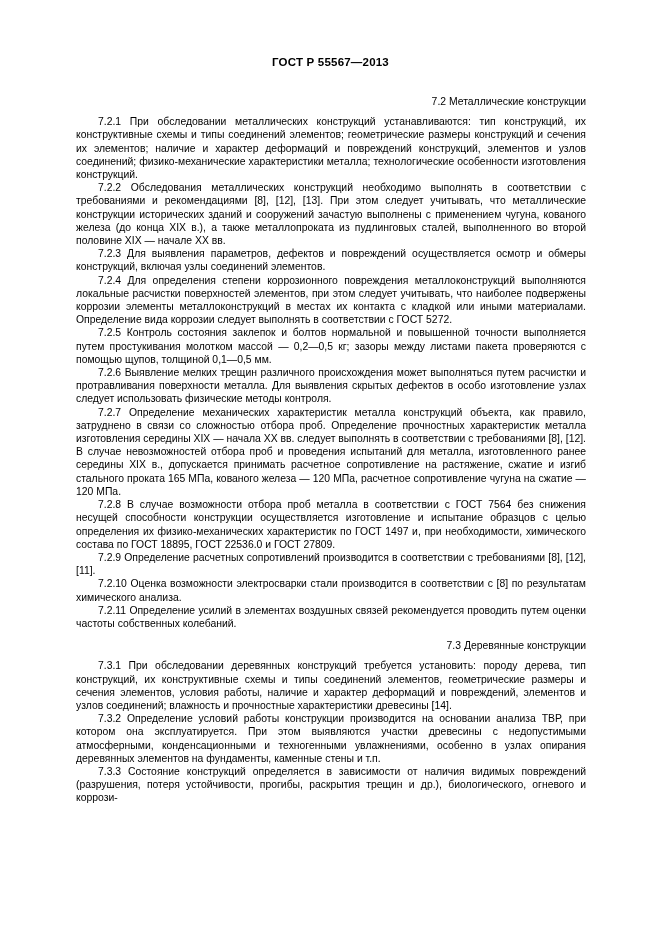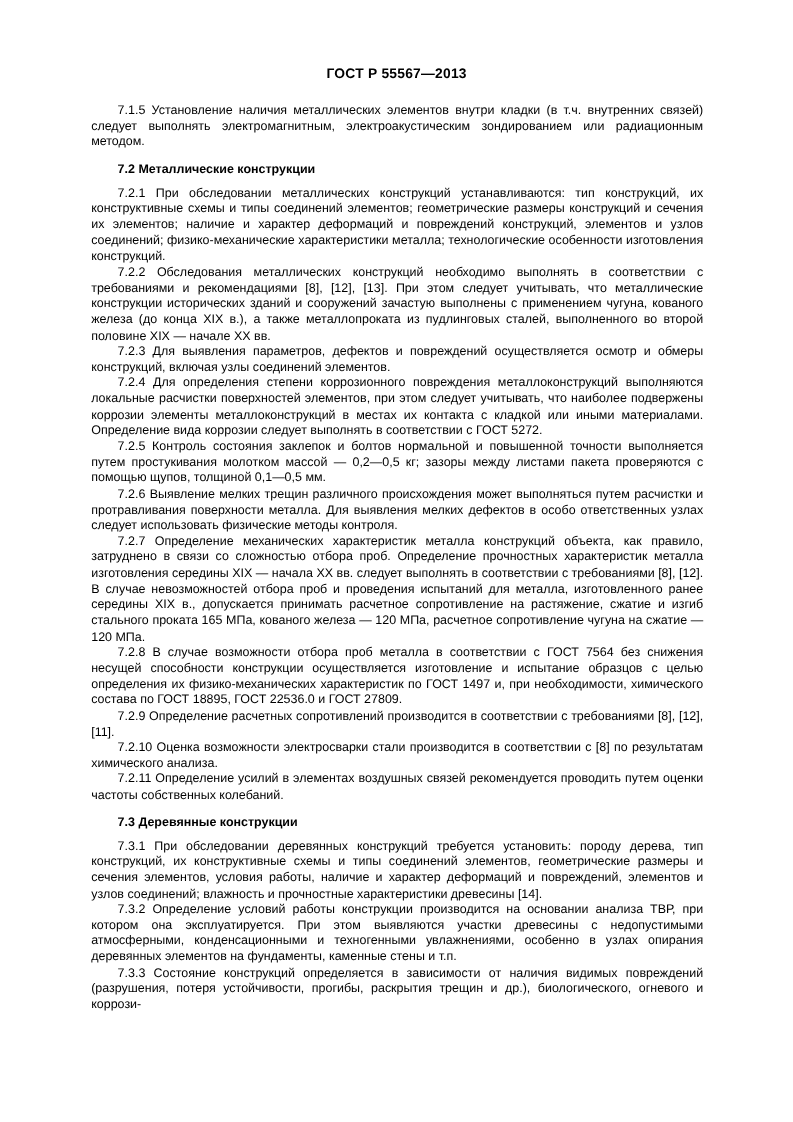--- a/index.html
+++ b/index.html
@@ -44,52 +44,51 @@
     font-size: 10.4px;
     line-height: 13.2px;
     text-align: justify;
     text-justify: inter-word;
     hyphens: manual;
   }
   p.indent {
     text-indent: 22px;
   }
   p.sec {
-    font-weight: bold;
+    font-weight: normal;
     margin-top: 9px;
     margin-bottom: 7px;
     text-indent: 22px;
-    text-align: left;
+    text-align: right;
   }
   p.para {
     margin-bottom: 0px;
   }
   .pagenum {
     position: absolute;
     left: 76px;
     top: 938px;
     font-size: 10.4px;
   }
 </style>
 </head>
 <body>
 
 <div class="page">
 
   <div class="header">ГОСТ Р 55567—2013</div>
 
   <div class="content">
-      <p class="indent para">7.1.5 Установление наличия металлических элементов внутри кладки (в т.ч. внутренних связей) следует выполнять электромагнитным, электроакустическим зондированием или радиационным методом.</p>
       <p class="sec">7.2 Металлические конструкции</p>
       <p class="indent para">7.2.1 При обследовании металлических конструкций устанавливаются: тип конструкций, их конструктивные схемы и типы соединений элементов; геометрические размеры конструкций и сечения их элементов; наличие и характер деформаций и повреждений конструкций, элементов и узлов соединений; физико-механические характеристики металла; технологические особенности изготовления конструкций.</p>
       <p class="indent para">7.2.2 Обследования металлических конструкций необходимо выполнять в соответствии с требованиями и рекомендациями [8], [12], [13]. При этом следует учитывать, что металлические конструкции исторических зданий и сооружений зачастую выполнены с применением чугуна, кованого железа (до конца XIX в.), а также металлопроката из пудлинговых сталей, выполненного во второй половине XIX — начале XX вв.</p>
       <p class="indent para">7.2.3 Для выявления параметров, дефектов и повреждений осуществляется осмотр и обмеры конструкций, включая узлы соединений элементов.</p>
       <p class="indent para">7.2.4 Для определения степени коррозионного повреждения металлоконструкций выполняются локальные расчистки поверхностей элементов, при этом следует учитывать, что наиболее подвержены коррозии элементы металлоконструкций в местах их контакта с кладкой или иными материалами. Определение вида коррозии следует выполнять в соответствии с ГОСТ 5272.</p>
       <p class="indent para">7.2.5 Контроль состояния заклепок и болтов нормальной и повышенной точности выполняется путем простукивания молотком массой — 0,2—0,5 кг; зазоры между листами пакета проверяются с помощью щупов, толщиной 0,1—0,5 мм.</p>
-      <p class="indent para">7.2.6 Выявление мелких трещин различного происхождения может выполняться путем расчистки и протравливания поверхности металла. Для выявления мелких дефектов в особо ответственных узлах следует использовать физические методы контроля.</p>
+      <p class="indent para">7.2.6 Выявление мелких трещин различного происхождения может выполняться путем расчистки и протравливания поверхности металла. Для выявления скрытых дефектов в особо изготовление узлах следует использовать физические методы контроля.</p>
       <p class="indent para">7.2.7 Определение механических характеристик металла конструкций объекта, как правило, затруднено в связи со сложностью отбора проб. Определение прочностных характеристик металла изготовления середины XIX — начала XX вв. следует выполнять в соответствии с требованиями [8], [12]. В случае невозможностей отбора проб и проведения испытаний для металла, изготовленного ранее середины XIX в., допускается принимать расчетное сопротивление на растяжение, сжатие и изгиб стального проката 165 МПа, кованого железа — 120 МПа, расчетное сопротивление чугуна на сжатие — 120 МПа.</p>
       <p class="indent para">7.2.8 В случае возможности отбора проб металла в соответствии с ГОСТ 7564 без снижения несущей способности конструкции осуществляется изготовление и испытание образцов с целью определения их физико-механических характеристик по ГОСТ 1497 и, при необходимости, химического состава по ГОСТ 18895, ГОСТ 22536.0 и ГОСТ 27809.</p>
       <p class="indent para">7.2.9 Определение расчетных сопротивлений производится в соответствии с требованиями [8], [12], [11].</p>
       <p class="indent para">7.2.10 Оценка возможности электросварки стали производится в соответствии с [8] по результатам химического анализа.</p>
       <p class="indent para">7.2.11 Определение усилий в элементах воздушных связей рекомендуется проводить путем оценки частоты собственных колебаний.</p>
       <p class="sec">7.3 Деревянные конструкции</p>
       <p class="indent para">7.3.1 При обследовании деревянных конструкций требуется установить: породу дерева, тип конструкций, их конструктивные схемы и типы соединений элементов, геометрические размеры и сечения элементов, условия работы, наличие и характер деформаций и повреждений, элементов и узлов соединений; влажность и прочностные характеристики древесины [14].</p>
       <p class="indent para">7.3.2 Определение условий работы конструкции производится на основании анализа ТВР, при котором она эксплуатируется. При этом выявляются участки древесины с недопустимыми атмосферными, конденсационными и техногенными увлажнениями, особенно в узлах опирания деревянных элементов на фундаменты, каменные стены и т.п.</p>
       <p class="indent para">7.3.3 Состояние конструкций определяется в зависимости от наличия видимых повреждений (разрушения, потеря устойчивости, прогибы, раскрытия трещин и др.), биологического, огневого и коррози-</p>
     </div>

